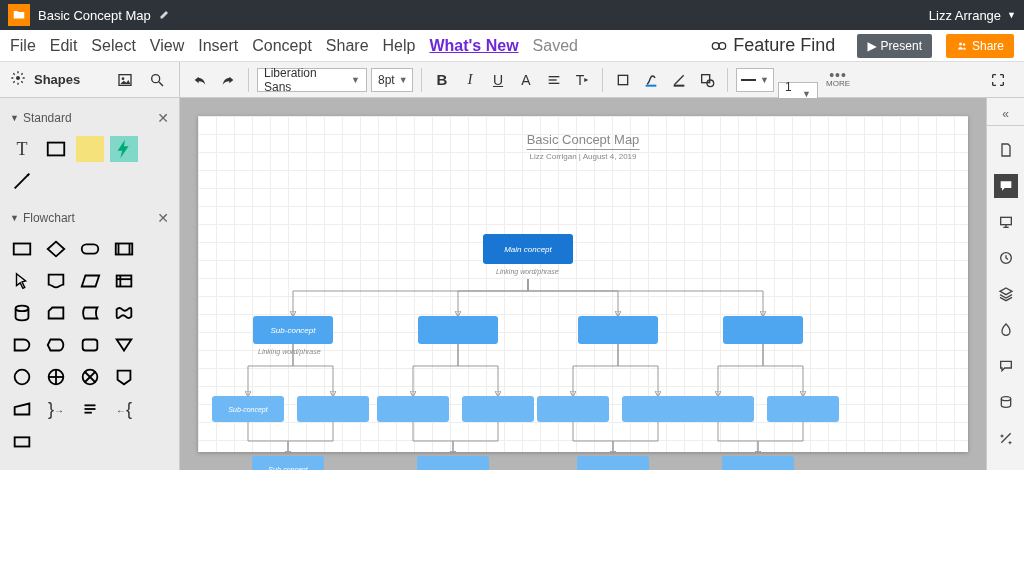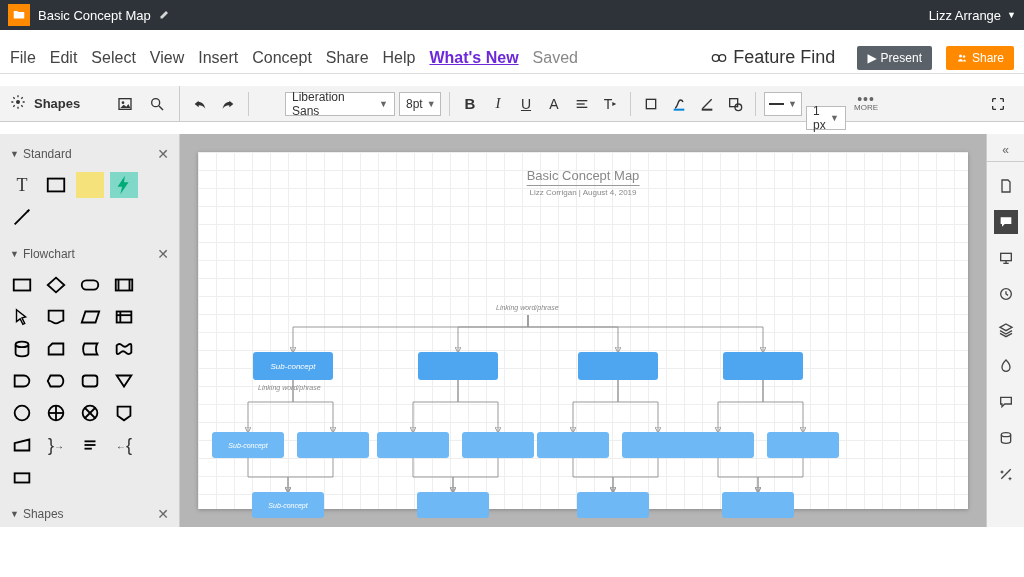--- a/index.html
+++ b/index.html
@@ -1,17 +1,17 @@
 <!DOCTYPE html>
 <html><head>
 <meta charset="utf-8">
 <style>
   * { box-sizing: border-box; margin: 0; padding: 0; }
   body { font-family: Arial, Helvetica, sans-serif; font-size: 13px; color: #333; background: #fff; }
-  .app { width: 1024px; height: 527px; margin: 0 auto; display: flex; flex-direction: column; box-shadow: 0 2px 8px rgba(0,0,0,0.2); position: relative; overflow: hidden; gap: 12px; }
+  .app { width: 1024px; height: 470px; margin: 0 auto; display: flex; flex-direction: column; box-shadow: 0 2px 8px rgba(0,0,0,0.2); position: relative; overflow: hidden; }
   
   
   .titlebar { height: 30px; background: #2d3339; color: #fff; display: flex; align-items: center; padding: 0 8px; font-size: 13px; }
   .tb-folder { width: 22px; height: 22px; background: #ff8a00; margin-right: 8px; display: flex; align-items: center; justify-content: center; }
   .tb-folder svg { width: 14px; height: 14px; }
   .tb-title { flex: 0 0 auto; }
   .tb-edit { margin-left: 8px; opacity: 0.8; }
   .tb-spacer { flex: 1; }
   .tb-user { display: flex; align-items: center; gap: 6px; cursor: pointer; }
   
@@ -28,21 +28,21 @@
   
   .toolbar { height: 36px; background: #f3f3f3; border-bottom: 1px solid #ccc; display: flex; align-items: center; padding: 0; }
   .tb-left { width: 180px; display: flex; align-items: center; padding: 0 10px; gap: 8px; height: 100%; border-right: 1px solid #ccc;}
   .tb-left-label { font-weight: bold; }
   .tb-left-sp { flex: 1; }
   .tb-right { flex: 1; display: flex; align-items: center; padding: 0 8px; gap: 4px; height: 100%;}
   .tb-sep { width: 1px; height: 24px; background: #ccc; margin: 0 4px; }
   .tb-btn { width: 24px; height: 24px; display: inline-flex; align-items: center; justify-content: center; cursor: pointer; color: #333; }
   .tb-btn svg { width: 16px; height: 16px; }
   .tb-dropdown { height: 24px; border: 1px solid #bbb; background: #fff; display: inline-flex; align-items: center; padding: 0 6px; font-size: 12px; gap: 4px; cursor: pointer;}
-  .tb-font { width: 110px; margin-left: 28px; }
+  .tb-font { width: 110px; }
   .tb-size { width: 42px; }
   .tb-px { width: 40px; margin-top: 29px; }
   .caret { font-size: 9px; color: #666; }
   .tb-more { display: flex; flex-direction: column; align-items: center; font-size: 8px; color: #666; cursor: pointer; padding: 0 4px;}
   .tb-dots { font-size: 14px; letter-spacing: 1px; line-height: 8px;}
   .tb-expand { width: 24px; height: 24px; display: flex; align-items: center; justify-content: center; cursor: pointer; margin-left: auto; margin-right: 6px;}
   
   
   .main { flex: 1; display: flex; overflow: hidden; }
   
@@ -526,20 +526,21 @@
           <path d="M50 306 V325 H90 V340"></path>
             <path d="M135 306 V325 H90 V340"></path>
           <path d="M215 306 V325 H255 V340"></path>
             <path d="M300 306 V325 H255 V340"></path>
           <path d="M375 306 V325 H415 V340"></path>
             <path d="M460 306 V325 H415 V340"></path>
           <path d="M520 306 V325 H560 V340"></path>
             <path d="M605 306 V325 H560 V340"></path>
         </svg>
 
+        <div class="node node-main" style="left:285px;top:118px">Main concept</div>
         <div class="edge-label" style="left:298px;top:152px">Linking word/phrase</div>
 
         <div class="node node-sub" style="left:55px;top:200px">Sub-concept</div>
         <div class="node node-sub" style="left:220px;top:200px"></div>
         <div class="node node-sub" style="left:380px;top:200px"></div>
         <div class="node node-sub" style="left:525px;top:200px"></div>
         <div class="edge-label" style="left:60px;top:232px">Linking word/phrase</div>
 
         <div class="node node-leaf" style="left:14px;top:280px">Sub-concept</div>
         <div class="node node-leaf" style="left:99px;top:280px"></div>

